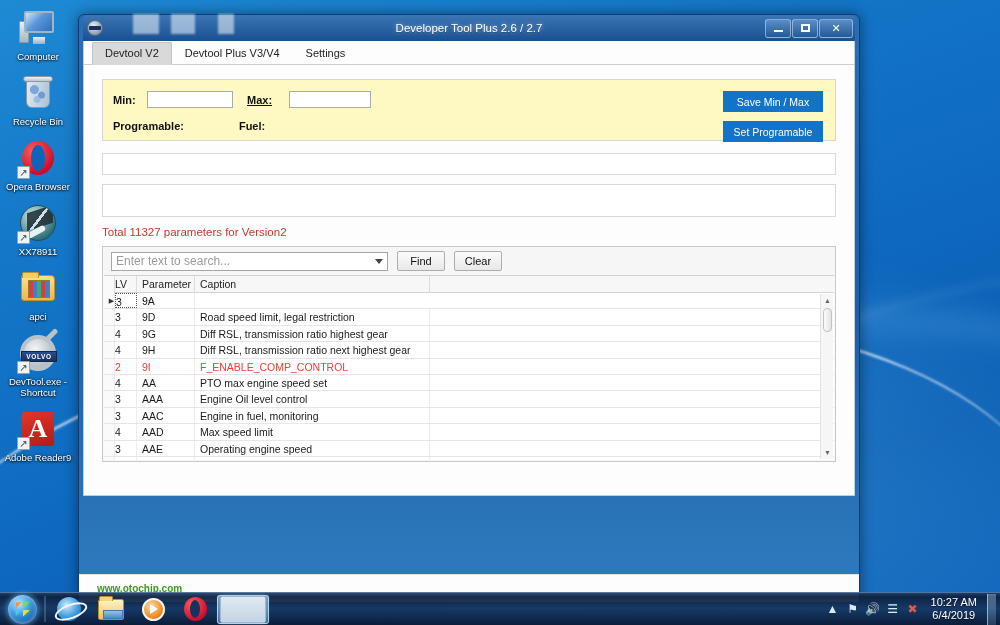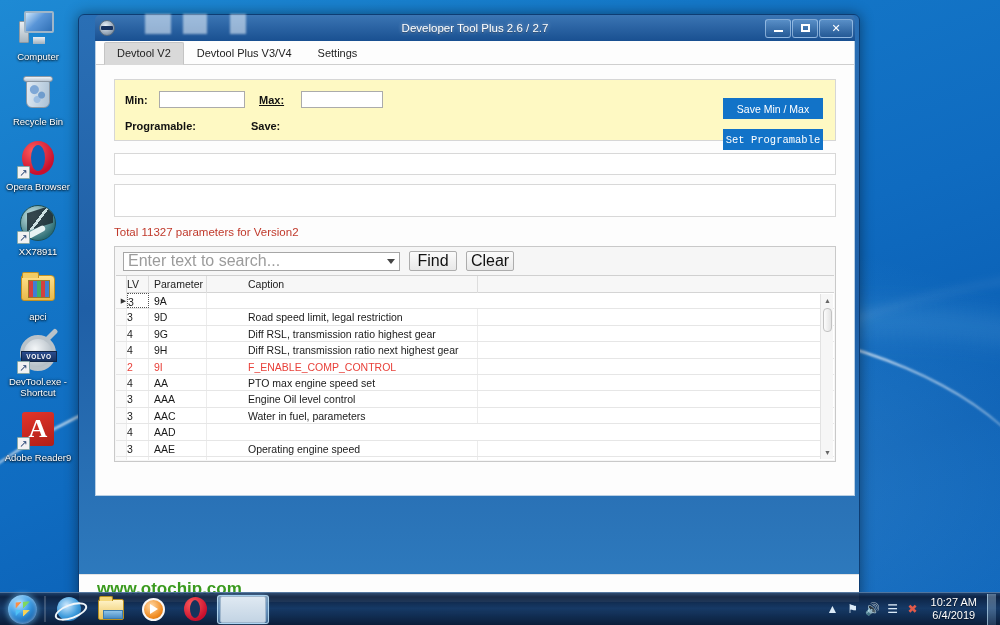--- a/index.html
+++ b/index.html
@@ -277,21 +277,21 @@
     border-left: 1px solid rgba(200,235,255,.6);
   }
 
   
   #app-window {
     position: absolute; left: 78px; top: 14px; width: 782px; height: 589px;
     background: linear-gradient(180deg, #2a6fb5 0%, #1f5fa6 50%, #2f7cbf 100%);
     border: 1px solid #0d3d73;
     border-radius: 6px 6px 3px 3px;
     box-shadow: 0 0 14px rgba(0,0,0,.45);
-    padding: 0 4px 4px 16px;
+    padding: 0 4px 4px 4px;
   }
   #titlebar {
     height: 26px; position: relative;
     display: flex; align-items: center;
     background: linear-gradient(180deg, rgba(60,118,180,.95), rgba(24,78,143,.95));
     border-radius: 5px 5px 0 0;
   }
   
   #titlebar .glass {
     position: absolute; top: -1px; height: 20px; background: rgba(240,248,255,.55);
@@ -364,22 +364,22 @@
   #min-input { width: 86px; }
   #max-input { width: 82px; }
   #row-prog { position:absolute; left: 10px; top: 40px; display:flex; align-items:center; font-size:11px; }
   .btn-blue {
     position: absolute; right: 12px;
     width: 100px; height: 21px;
     background: #1273c8; color: #fff; font-size: 10.5px;
     display: flex; align-items: center; justify-content: center;
     border: none;
   }
-  #btn-save { top: 18px; }
-  #btn-setprog { top: 49px; font-family: Liberation Mono, monospace; }
+  #btn-save { top: 11px; }
+  #btn-setprog { top: 41px; }
 
   .panel-empty {
     margin: 9px 18px 0 18px; border: 1px solid #d8d8d8; background: #fff;
   }
   #panel-1 { height: 22px; }
   #panel-2 { height: 33px; }
 
   #total-line {
     margin: 9px 0 0 18px; font-size: 11.5px; color: #c0392b;
   }
@@ -391,34 +391,34 @@
   }
   #search-row {
     height: 28px; display: flex; align-items: center; padding: 0 8px;
   }
   #search-combo {
     width: 277px; height: 19px; background:#fff; border: 1px solid #a6a6a6;
     display:flex; align-items:center; position: relative;
   }
   #search-input {
     border: none; outline: none; width: 258px; height: 16px; margin-left: 4px;
-    font-size: 16px; color: #555; background: transparent;
+    font-size: 12px; color: #555; background: transparent;
     font-family: "Liberation Sans", sans-serif;
   }
   #search-input::placeholder { color: #9b9b9b; }
   #search-caret {
     position: absolute; right: 4px; width: 0; height: 0;
     border-left: 4px solid transparent; border-right: 4px solid transparent;
     border-top: 5px solid #444;
   }
   .gbtn {
     width: 48px; height: 20px; margin-left: 9px;
     background: linear-gradient(180deg,#fbfbfb,#e8e8e8);
     border: 1px solid #adadad; border-radius: 2px;
-    font-size: 16px; color: #111;
+    font-size: 11px; color: #111;
     display: flex; align-items: center; justify-content: center;
   }
 
   
   #grid {
     position: absolute; left: 1px; right: 1px; top: 28px; bottom: 1px;
     background: #fff; border-top: 1px solid #d0d0d0;
     display: flex; flex-direction: column;
     overflow: hidden;
   }
@@ -436,21 +436,21 @@
     border-bottom: 1px solid #e6e6e6;
   }
   .grow .cell {
     border-right: 1px solid #ececec; padding: 1px 0 0 5px; line-height: 14px;
     overflow: hidden; white-space: nowrap;
   }
   .c-sel { width: 11px; border-right: 1px solid #e6e6e6; background:#fafafa;
            display:flex; align-items:center; justify-content:center; font-size:7px; color:#333; }
   .c-lv { width: 22px; text-align: left; padding-left: 0 !important; }
   .c-param { width: 58px; }
-  .c-cap { width: 235px; margin-left: 36px; }
+  .c-cap { width: 235px; }
   .c-pad { flex: 1; border-right: none !important; }
   .grow.highlight .cell, .grow.highlight .c-lv { color: #e8413a; }
   .grow.current .c-lv { border: 1px dotted #555; }
 
   
   #vscroll {
     position: absolute; right: 1px; top: 18px; bottom: 1px; width: 13px;
     background: #f6f6f6; border-left: 1px solid #e2e2e2;
   }
   .sb-arrow {
@@ -464,21 +464,21 @@
     background: linear-gradient(90deg,#fcfcfc,#e3e3e3);
     border: 1px solid #c2c2c2; border-radius: 4px;
   }
 
   #status-bar {
     position: absolute; left: 0; right: 0; bottom: 0; height: 28px;
     display: flex; align-items: center; padding-left: 18px;
     background: #fdfdfd; border-top: 1px solid #e3e3e3;
   }
   #site-link {
-    font-size: 17px; font-weight: bold; color: #3a9a1e;
+    font-size: 10px; font-weight: bold; color: #3a9a1e;
   }
 </style>
 </head>
 <body>
 
 <div id="desktop">
 
   <div class="swoosh swoosh2"></div>
   <div class="swoosh swoosh1"></div>
   <div class="swoosh swoosh3"></div>
@@ -579,21 +579,21 @@
       <div id="param-box">
         <div id="row-min">
           <span class="lbl-bold">Min:</span>
           <input class="tbox" id="min-input" type="text" value="" style="">
           <span class="lbl-bold" style="margin-left:14px;text-decoration:underline;">Max:</span>
           <input class="tbox" id="max-input" type="text" style="margin-left: 8px;" value="">
         </div>
         <div id="row-prog">
           <span class="lbl-bold">Programable:</span>
           <span style="display:inline-block;width:55px;"></span>
-          <span class="lbl-bold">Save:</span>
+          <span class="lbl-bold">Fuel:</span>
           <span style="display:inline-block;width:60px;"></span>
         </div>
         <div class="btn-blue" id="btn-save">Save Min / Max</div>
         <div class="btn-blue" id="btn-setprog">Set Programable</div>
       </div>
 
       <div class="panel-empty" id="panel-1"></div>
       <div class="panel-empty" id="panel-2"></div>
 
       <div id="total-line">Total 11327 parameters for Version2</div>
@@ -663,27 +663,28 @@
                 <div class="cell c-sel"></div>
                 <div class="cell c-lv">3</div>
                 <div class="cell c-param">AAA</div>
                 <div class="cell c-cap">Engine Oil level control</div>
                 <div class="cell c-pad"></div>
               </div>
               <div class="grow">
                 <div class="cell c-sel"></div>
                 <div class="cell c-lv">3</div>
                 <div class="cell c-param">AAC</div>
-                <div class="cell c-cap">Water in fuel, parameters</div>
+                <div class="cell c-cap">Engine in fuel, monitoring</div>
                 <div class="cell c-pad"></div>
               </div>
               <div class="grow">
                 <div class="cell c-sel"></div>
                 <div class="cell c-lv">4</div>
                 <div class="cell c-param">AAD</div>
+                <div class="cell c-cap">Max speed limit</div>
                 <div class="cell c-pad"></div>
               </div>
               <div class="grow">
                 <div class="cell c-sel"></div>
                 <div class="cell c-lv">3</div>
                 <div class="cell c-param">AAE</div>
                 <div class="cell c-cap">Operating engine speed</div>
                 <div class="cell c-pad"></div>
               </div>
               <div class="grow">

